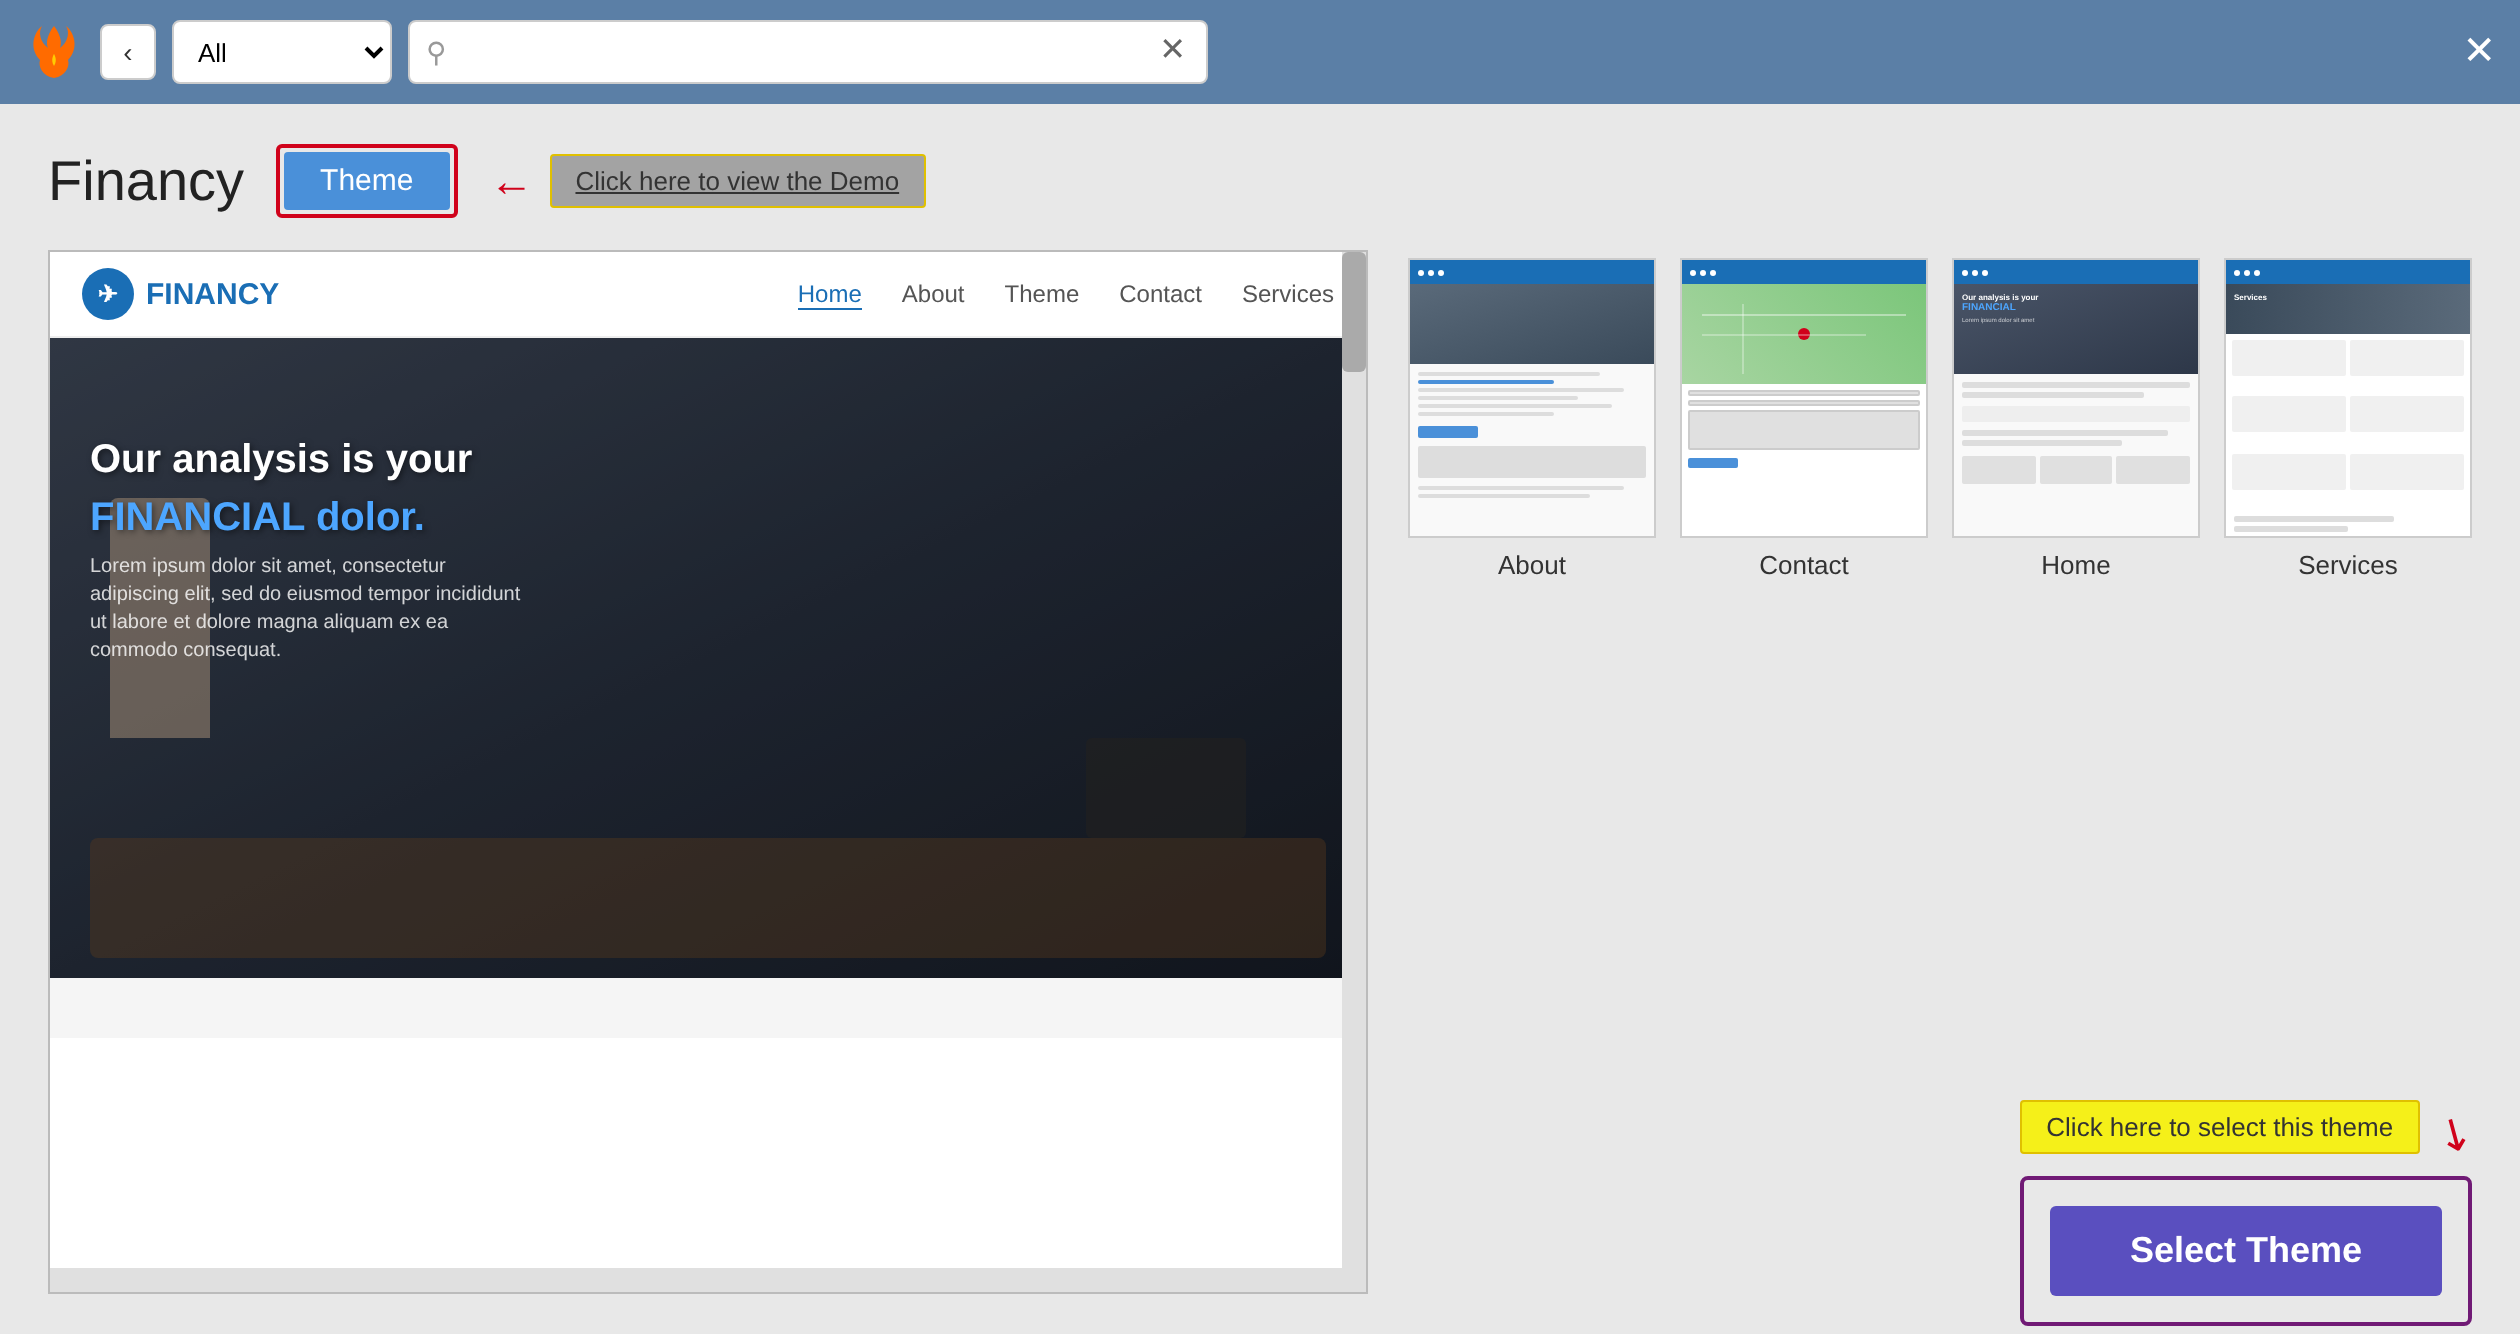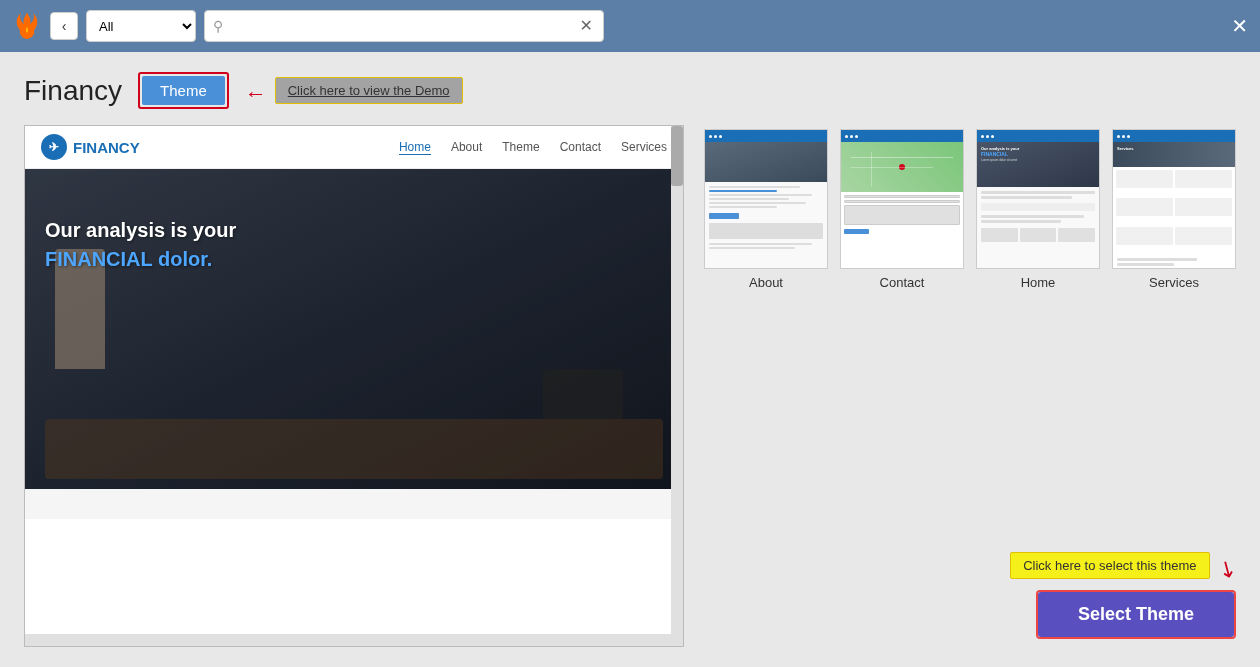--- a/index.html
+++ b/index.html
@@ -433,21 +433,21 @@
     }
     .thumb-service-card {
       background: #f0f0f0;
       border-radius: 1px;
       height: 18px;
     }
 
     
     .select-theme-section {
       position: absolute;
-      bottom: 28px;
+      bottom: 4px;
       right: 24px;
       display: flex;
       flex-direction: column;
       align-items: flex-end;
       gap: 8px;
     }
     .select-annotation {
       display: flex;
       align-items: flex-start;
       gap: 8px;
@@ -460,23 +460,23 @@
       color: #333;
       border-radius: 2px;
     }
     .select-arrow {
       color: #d0021b;
       font-size: 22px;
       transform: rotate(30deg);
       margin-top: 4px;
     }
     .select-theme-btn-wrapper {
-      border: 2px solid #ef4444;
+      border: 2px solid #701a75;
       border-radius: 4px;
-      padding: 0;
+      padding: 13px;
       display: inline-block;
     }
     .select-theme-btn {
       background: #5a4fbf;
       color: #fff;
       border: none;
       border-radius: 3px;
       padding: 12px 40px;
       font-size: 18px;
       font-weight: 600;
@@ -552,20 +552,21 @@
           <div class="hero-laptop1"></div>
         </div>
         <div class="hero-bg-overlay"></div>
         <div class="hero-text-block">
           <div class="hero-headline">
             <span>Our analysis is your</span>
           </div>
           <div class="hero-headline">
             <span class="hero-financial">FINANCIAL dolor.</span>
           </div>
+          <div class="hero-sub">Lorem ipsum dolor sit amet, consectetur adipiscing elit, sed do eiusmod tempor incididunt ut labore et dolore magna aliquam ex ea commodo consequat.</div>
         </div>
       </div>
       <div class="preview-bottom-white"></div>
 
       <div class="preview-scrollbar-right">
         <div class="preview-scrollbar-thumb"></div>
       </div>
 
       <div class="preview-scrollbar-bottom"></div>
     </div>

